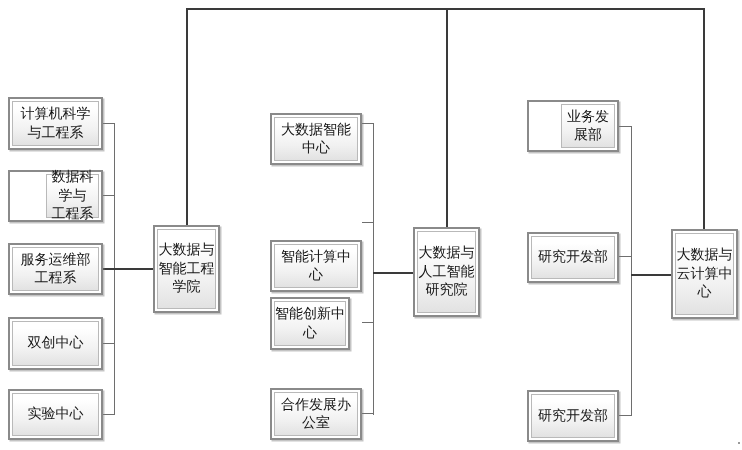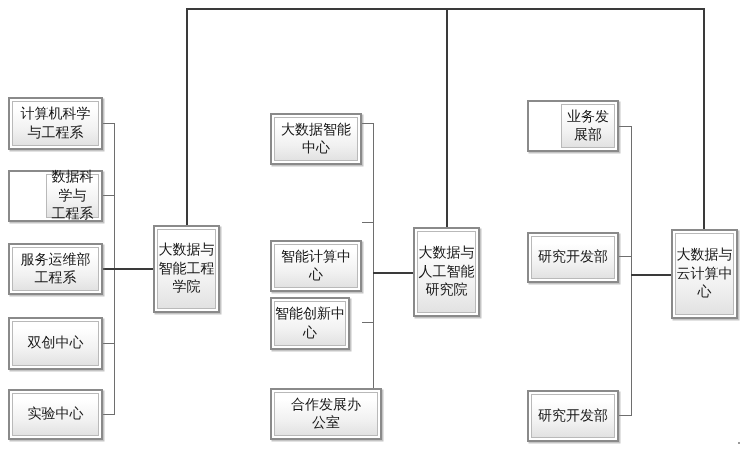--- a/index.html
+++ b/index.html
@@ -115,21 +115,21 @@
       <span class="node-label">智能计算中
 心</span>
     </div>
   </div>
   <div class="node" style="left:270px; top:297px; width:80px; height:53px;">
     <div class="node-inner">
       <span class="node-label">智能创新中
 心</span>
     </div>
   </div>
-  <div class="node" style="left:270px; top:388px; width:112px; height:52px;">
+  <div class="node" style="left:270px; top:388px; width:92px; height:52px;">
     <div class="node-inner">
       <span class="node-label">合作发展办
 公室</span>
     </div>
   </div>
 
   <div class="node" style="left:527px; top:100px; width:92px; height:52px;padding-left:32px;">
     <div class="node-inner">
       <span class="node-label">业务发展部</span>
     </div>

